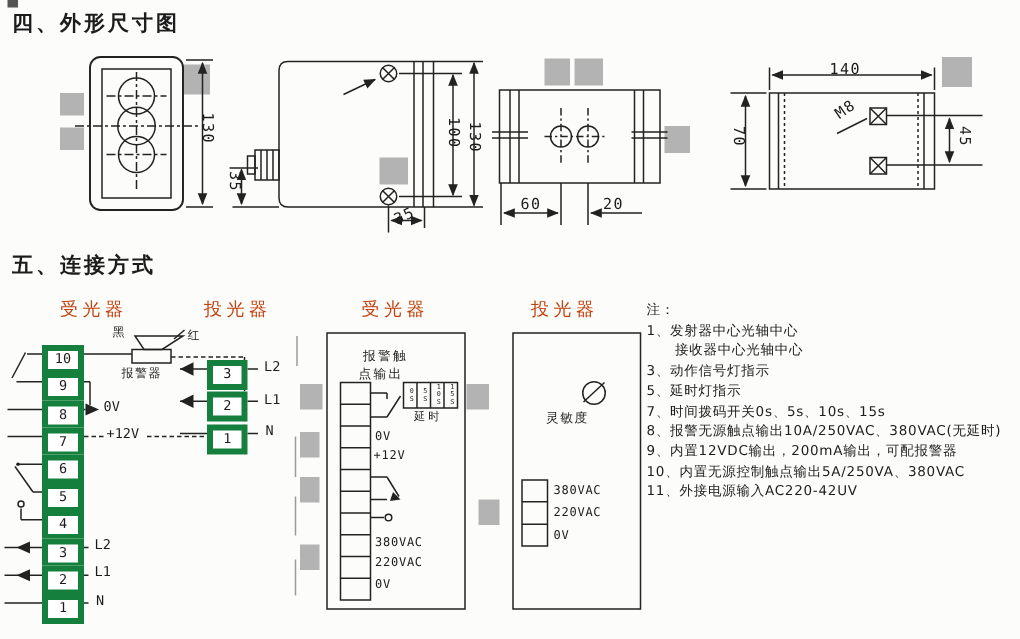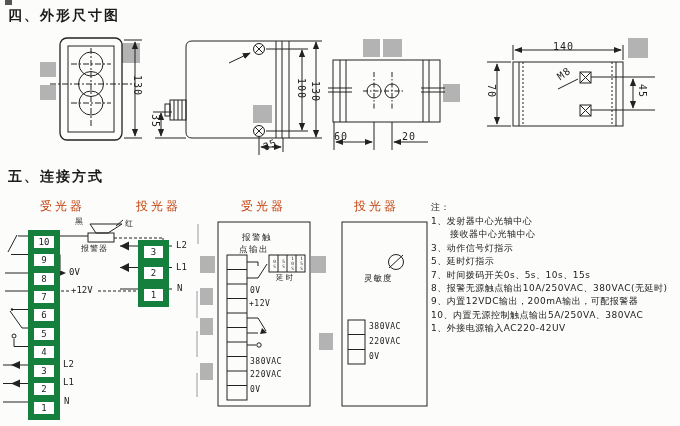--- a/index.html
+++ b/index.html
@@ -6,21 +6,21 @@
   .stage{position:relative;width:680px;height:426px;background:#fcfcfb;overflow:hidden;
          font-family:"DejaVu Sans",sans-serif;color:#1c1c1c;}
   .t{position:absolute;white-space:pre;color:#1c1c1c;}
   .h1{font-size:14px;font-weight:bold;letter-spacing:2px;}
   .sec{font-size:12px;letter-spacing:3px;color:#c2410c;}
   .dim{font-size:10px;font-family:"DejaVu Sans Mono",monospace;letter-spacing:1px;}
   .rot90{transform:rotate(90deg);transform-origin:0 0;}
   .sm{font-size:8px;}
   .lab{font-size:9px;font-family:"DejaVu Sans Mono",monospace;}
   .vac{font-size:8px;font-family:"DejaVu Sans Mono",monospace;letter-spacing:0.5px;}
-  .term{position:absolute;border:6px solid #15803d;background:#fff;width:20px;height:12px;
+  .term{position:absolute;border:4px solid #15803d;background:#fff;width:20px;height:12px;
         font:9px "DejaVu Sans Mono",monospace;display:flex;align-items:center;justify-content:center;}
   .dip{position:absolute;width:7px;height:15px;font-size:4.5px;line-height:6px;
        writing-mode:vertical-rl;text-orientation:upright;text-align:center;
        font-family:"DejaVu Sans Mono",monospace;}
   .note{font-size:9px;line-height:13.4px;letter-spacing:0.5px;white-space:pre;}
   svg{position:absolute;left:0;top:0;}
 </style>
 </head>
 <body>
 
@@ -168,21 +168,21 @@
 </svg>
 
 <div class="t h1" style="left:8px;top:7px">四、外形尺寸图</div>
 <div class="t h1" style="left:8px;top:168px">五、连接方式</div>
 
 <div class="t dim rot90" style="left:143px;top:75px">130</div>
 <div class="t dim rot90" style="left:307px;top:78px">100</div>
 <div class="t dim rot90" style="left:321px;top:81px">130</div>
 <div class="t dim rot90" style="left:161px;top:114px">35</div>
 <div class="t dim" style="left:263px;top:139px;transform:rotate(-25deg)">35</div>
-<div class="t dim" style="left:334px;top:131px">60</div>
+<div class="t dim" style="left:347px;top:131px">60</div>
 <div class="t dim" style="left:402px;top:131px">20</div>
 <div class="t dim" style="left:553px;top:41px">140</div>
 <div class="t dim rot90" style="left:497px;top:84px">70</div>
 <div class="t dim rot90" style="left:648px;top:84px">45</div>
 <div class="t dim" style="left:557px;top:68px;transform:rotate(-35deg)">M8</div>
 
 <div class="t sec" style="left:40px;top:198px">受光器</div>
 <div class="t sm" style="left:75px;top:216px">黑</div>
 <div class="t sm" style="left:125px;top:218px">红</div>
 <div class="t sm" style="left:81px;top:243px;letter-spacing:1px">报警器</div>
@@ -234,16 +234,16 @@
 <div class="t note" style="left:431px;top:201px">注：</div>
 <div style="position:absolute;left:431px;top:215px">
   <div class="note">1、发射器中心光轴中心</div>
   <div class="note">　　接收器中心光轴中心</div>
   <div class="note">3、动作信号灯指示</div>
   <div class="note">5、延时灯指示</div>
   <div class="note">7、时间拨码开关0s、5s、10s、15s</div>
   <div class="note">8、报警无源触点输出10A/250VAC、380VAC(无延时)</div>
   <div class="note">9、内置12VDC输出，200mA输出，可配报警器</div>
   <div class="note">10、内置无源控制触点输出5A/250VA、380VAC</div>
-  <div class="note">1、外接电源输入AC220-42UV</div>
+  <div class="note">11、外接电源输入AC220-42UV</div>
 </div>
 
 </div>
 
 </body></html>

